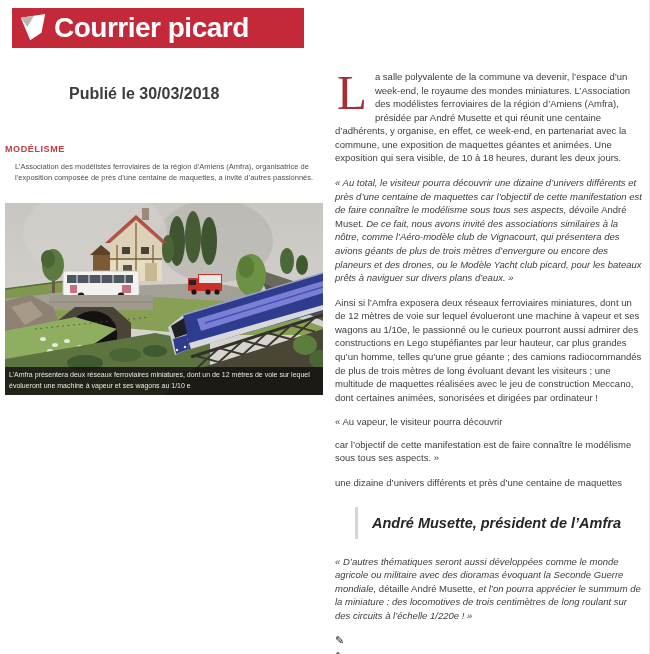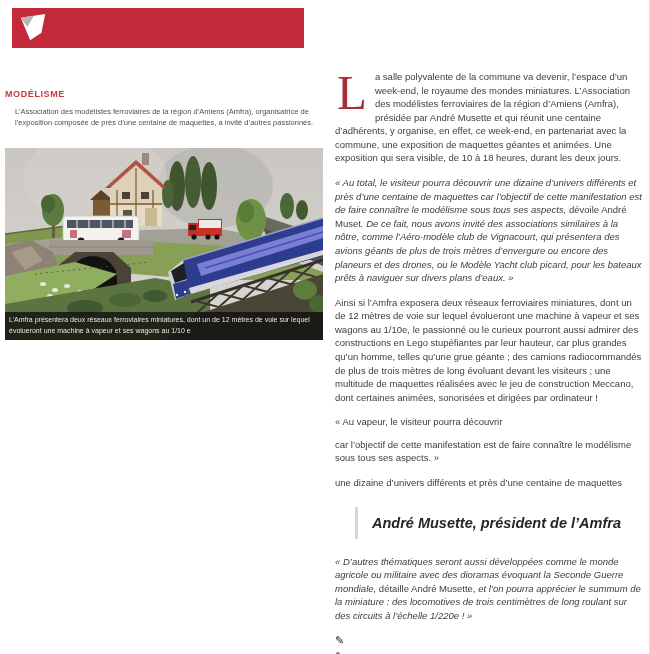--- a/index.html
+++ b/index.html
@@ -67,22 +67,24 @@
 
   <div class="left-col">
 
     <a class="masthead">
       <span class="flag">
         <svg viewBox="0 0 32 32" width="30" height="30">
           <path d="M3,5 L29,1 L25,21 L13,29 Z" fill="#ffffff"></path>
           <path d="M3,5 L17,3 L10,15 Z" fill="#b9b4ad"></path>
         </svg>
       </span>
+      <span class="logo-text">Courrier picard</span>
     </a>
 
+    <div class="published">Publié le 30/03/2018</div>
 
     <div class="kicker">MODÉLISME</div>
 
 
     <p class="standfirst">L’Association des modélistes ferroviaires de la région d’Amiens (Amfra), organisatrice de l’exposition composée de près d’une centaine de maquettes, a invité d’autres passionnés.</p>
 
     <figure class="photo">
       <svg viewBox="0 0 318 192" preserveAspectRatio="none">
         <defs>
           <linearGradient id="sky" x1="0" y1="0" x2="0" y2="1">

